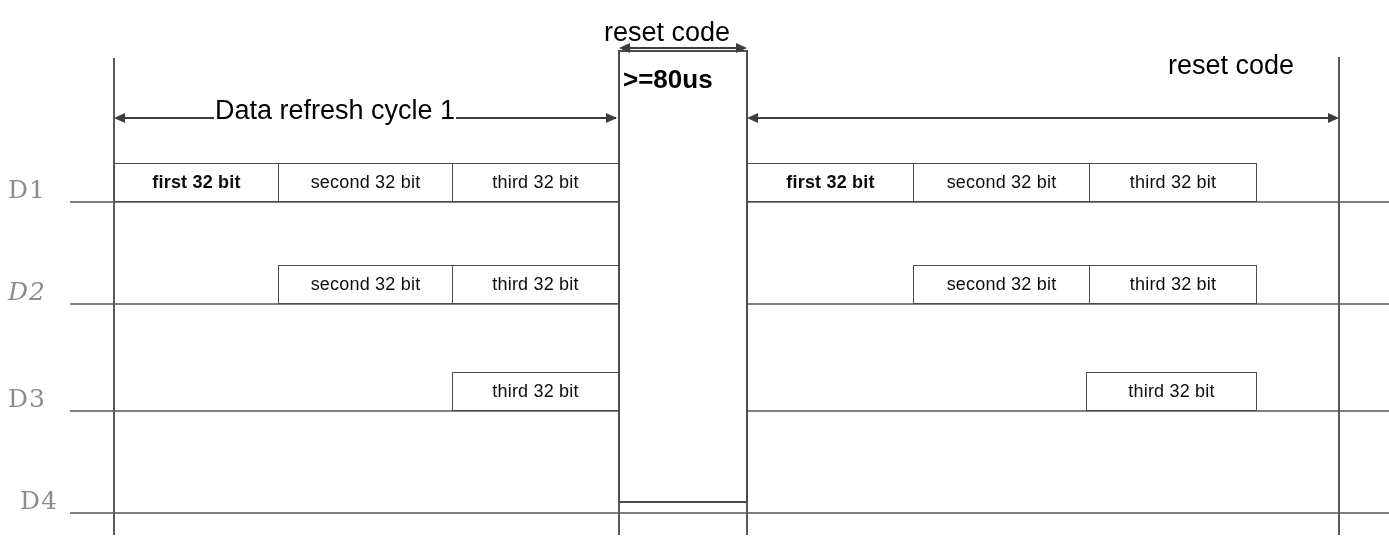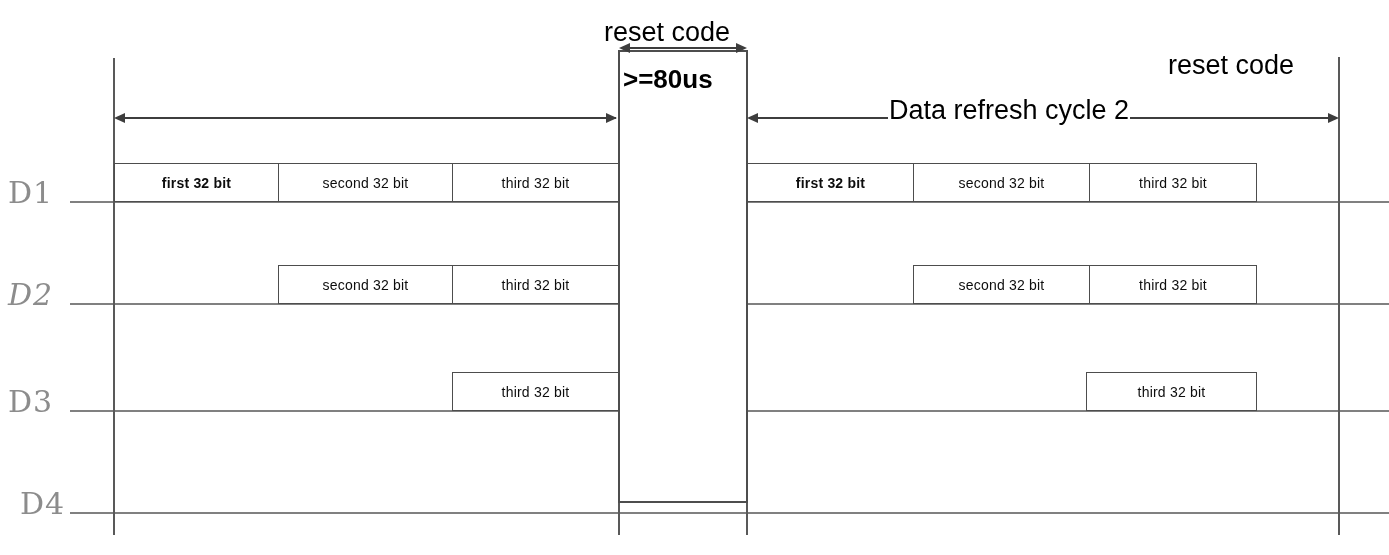--- a/index.html
+++ b/index.html
@@ -5,25 +5,25 @@
   html,body{margin:0;padding:0;background:#ffffff;}
   body{width:1389px;height:555px;overflow:hidden;
        font-family:"Liberation Sans", sans-serif;}
   #diagram{position:relative;width:1389px;height:555px;background:#fff;}
 
   
   .vline{position:absolute;background:#595959;width:2px;}
   .sigline{position:absolute;background:#808080;height:2px;}
   .seg{position:absolute;box-sizing:border-box;border:1.5px solid #4d4d4d;
        background:#ffffff;display:flex;align-items:center;justify-content:center;}
-  .seg span{font-size:14px;color:#0d0d0d;white-space:nowrap;letter-spacing:0.2px;}
+  .seg span{font-size:18px;color:#0d0d0d;white-space:nowrap;letter-spacing:0.2px;}
   .seg.bold span{font-weight:700;}
   .resetblock{position:absolute;box-sizing:border-box;border:2px solid #4d4d4d;
               background:#ffffff;}
-  .dlabel{position:absolute;font-family:"DejaVu Serif", serif;font-size:30px;
+  .dlabel{position:absolute;font-family:"DejaVu Serif", serif;font-size:25px;
           color:#8c8c8c;letter-spacing:1px;white-space:nowrap;}
   .toptext{position:absolute;font-size:27px;color:#000;white-space:nowrap;}
   .cyclelabel{position:absolute;font-size:27px;color:#000;white-space:nowrap;
               background:#fff;padding:0 1px;}
   .arrowline{position:absolute;background:#3d3d3d;height:1.6px;}
   .arrowhead{position:absolute;width:0;height:0;}
   .arrowhead.left{border-top:5px solid transparent;border-bottom:5px solid transparent;
                   border-right:11px solid #3d3d3d;}
   .arrowhead.right{border-top:5px solid transparent;border-bottom:5px solid transparent;
                    border-left:11px solid #3d3d3d;}
@@ -56,25 +56,25 @@
   <div class="arrowhead left" style="left:619px;top:43px;"></div>
   <div class="arrowhead right" style="left:736px;top:43px;"></div>
 
   <div class="toptext" style="left:623px;top:44px;font-weight:700;font-size:26px;background:#fff;margin-top:20px;">&gt;=80us</div>
 
   <div class="toptext" style="left:1168px;top:50px;">reset code</div>
 
   <div class="arrowline" style="left:118px;top:117px;width:498px;"></div>
   <div class="arrowhead left" style="left:114px;top:113px;"></div>
   <div class="arrowhead right" style="left:606px;top:113px;"></div>
+  <div class="cyclelabel" style="left:214px;top:95px;">Data refresh cycle 1</div>
 
   <div class="arrowline" style="left:751px;top:117px;width:584px;"></div>
   <div class="arrowhead left" style="left:747px;top:113px;"></div>
   <div class="arrowhead right" style="left:1328px;top:113px;"></div>
-  <div class="cyclelabel" style="left:888px;top:95px;">Data refresh cycle 2</div>
 
   <div class="seg bold" style="left:114px;top:163px;width:165px;height:39px;">
     <span>first 32 bit</span>
   </div>
   <div class="seg" style="left:278px;top:163px;width:175px;height:39px;">
     <span>second 32 bit</span>
   </div>
   <div class="seg" style="left:452px;top:163px;width:167px;height:39px;">
     <span>third 32 bit</span>
   </div>

